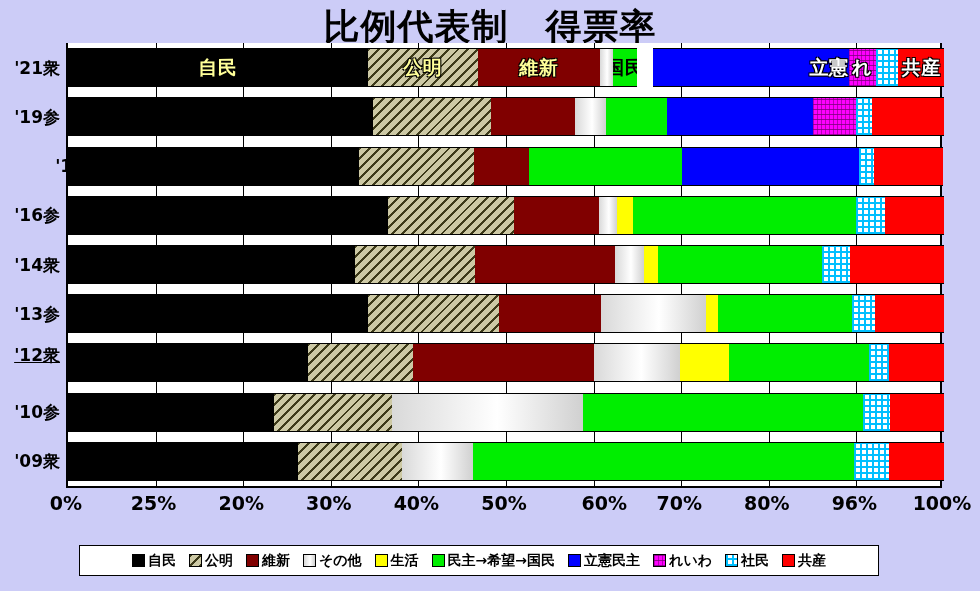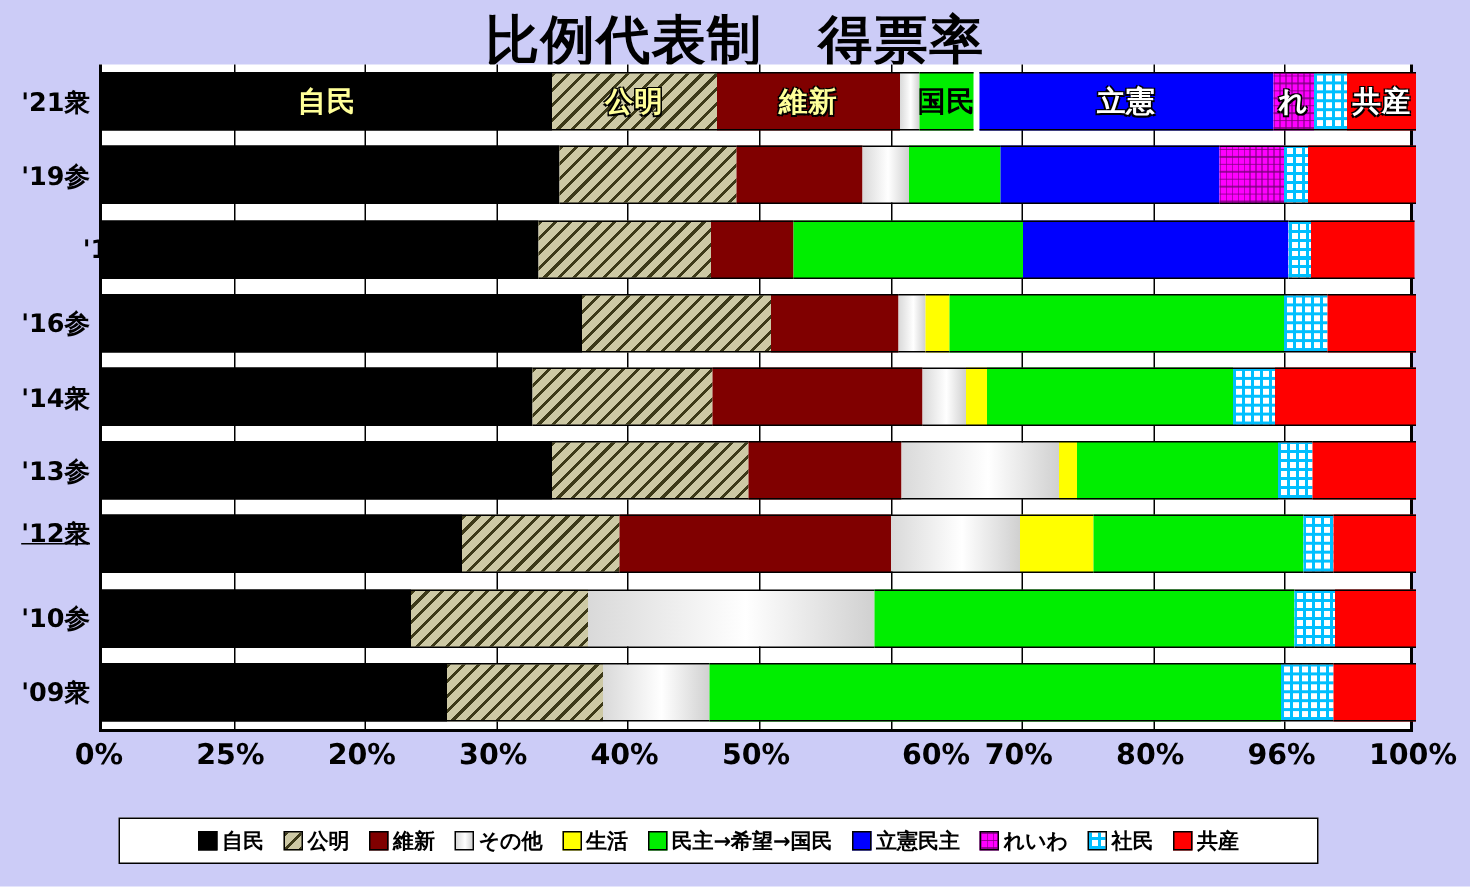--- a/index.html
+++ b/index.html
@@ -184,24 +184,24 @@
       <div class="seg f-jimin" title="'21衆 自民 34.2%" style="left: 0px; width: 299.592px;">
         <span class="seg-label" style="color: rgb(255, 255, 153); text-shadow: rgb(0, 0, 0) 1px 1px 0px, rgb(0, 0, 0) -1px 1px 0px, rgb(0, 0, 0) 1px -1px 0px, rgb(0, 0, 0) -1px -1px 0px;">自民</span>
       </div>
       <div class="seg f-komei" title="'21衆 公明 12.6%" style="left: 299.592px; width: 110.376px;">
         <span class="seg-label" style="color: rgb(255, 255, 153); text-shadow: rgb(0, 0, 0) 1px 1px 0px, rgb(0, 0, 0) -1px 1px 0px, rgb(0, 0, 0) 1px -1px 0px, rgb(0, 0, 0) -1px -1px 0px;">公明</span>
       </div>
       <div class="seg f-ishin" title="'21衆 維新 13.9%" style="left: 409.968px; width: 121.764px;">
         <span class="seg-label" style="color: rgb(255, 255, 153); text-shadow: rgb(0, 0, 0) 1px 1px 0px, rgb(0, 0, 0) -1px 1px 0px, rgb(0, 0, 0) 1px -1px 0px, rgb(0, 0, 0) -1px -1px 0px;">維新</span>
       </div>
       <div class="seg f-sonota" title="'21衆 その他 1.5%" style="left: 531.732px; width: 13.14px;"></div>
-      <div class="seg f-minshu" title="'21衆 民主→希望→国民 4.6%" style="left: 544.872px; width: 36px; text-align: center;">
+      <div class="seg f-minshu" title="'21衆 民主→希望→国民 4.6%" style="left: 544.872px; width: 24px; text-align: center;">
         <span class="seg-label" style="color: rgb(0, 0, 0);">国民</span>
       </div>
-      <div class="seg f-rikken" title="'21衆 立憲民主 22.3%" style="left: 585.168px; width: 195.348px;">
+      <div class="seg f-rikken" title="'21衆 立憲民主 22.3%" style="left: 585.168px; width: 195.348px; justify-content: flex-end;">
         <span class="seg-label" style="color: rgb(255, 255, 255); text-shadow: rgb(0, 0, 0) 1px 1px 0px, rgb(0, 0, 0) -1px 1px 0px, rgb(0, 0, 0) 1px -1px 0px, rgb(0, 0, 0) -1px -1px 0px;">立憲</span>
       </div>
       <div class="seg f-reiwa" title="'21衆 れいわ 3.1%" style="left: 780.516px; width: 27.156px;">
         <span class="seg-label" style="color: rgb(255, 255, 255); text-shadow: rgb(0, 0, 0) 1px 1px 0px, rgb(0, 0, 0) -1px 1px 0px, rgb(0, 0, 0) 1px -1px 0px, rgb(0, 0, 0) -1px -1px 0px;">れ</span>
       </div>
       <div class="seg f-shamin" title="'21衆 社民 2.6%" style="left: 807.672px; width: 22.776px;"></div>
       <div class="seg f-kyosan" title="'21衆 共産 5.2%" style="left: 830.448px; width: 45.552px;">
         <span class="seg-label" style="color: rgb(255, 255, 255); text-shadow: rgb(0, 0, 0) 1px 1px 0px, rgb(0, 0, 0) -1px 1px 0px, rgb(0, 0, 0) 1px -1px 0px, rgb(0, 0, 0) -1px -1px 0px;">共産</span>
       </div>
     </div>
@@ -284,21 +284,21 @@
   </div>
 
 <div id="axis-line"></div>
 <div id="xaxis">
     <div class="xlabel" style="left: 31px;">0%</div>
     <div class="xlabel" style="left: 118.6px;">25%</div>
     <div class="xlabel" style="left: 206.2px;">20%</div>
     <div class="xlabel" style="left: 293.8px;">30%</div>
     <div class="xlabel" style="left: 381.4px;">40%</div>
     <div class="xlabel" style="left: 469px;">50%</div>
-    <div class="xlabel" style="left: 589px;">60%</div>
+    <div class="xlabel" style="left: 557px; text-align: right;">60%</div>
     <div class="xlabel" style="left: 644.2px;">70%</div>
     <div class="xlabel" style="left: 731.8px;">80%</div>
     <div class="xlabel" style="left: 819.4px;">96%</div>
     <div class="xlabel" style="left: 907px;">100%</div>
   </div>
 
 <div id="legend">
     <div class="legend-item">
       <span class="legend-swatch f-jimin"></span>
       <span class="legend-text">自民</span>

